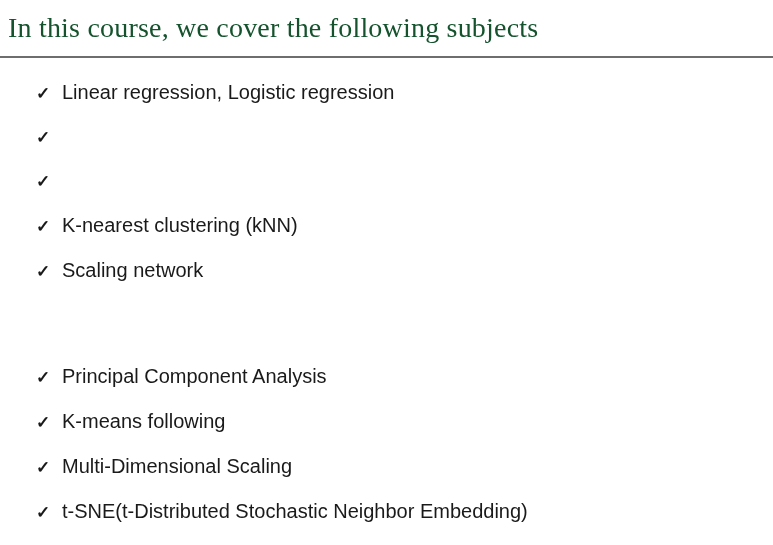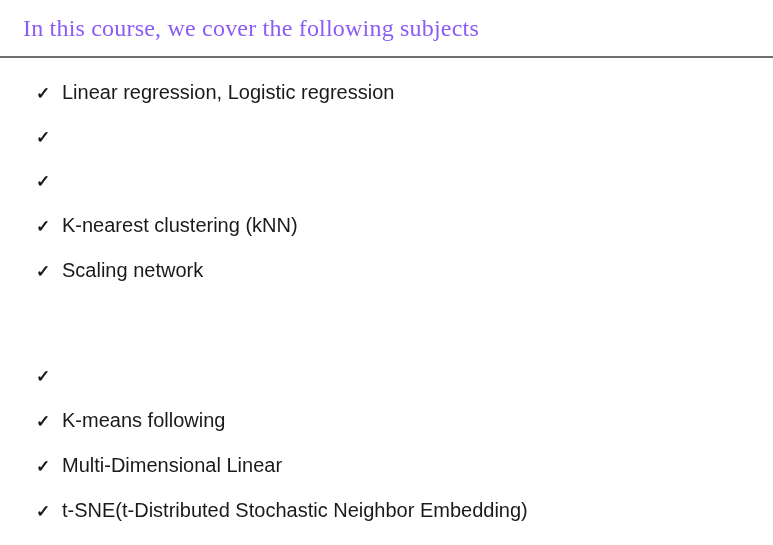--- a/index.html
+++ b/index.html
@@ -12,24 +12,24 @@
   }
   .slide {
     position: relative;
     width: 773px;
     height: 545px;
     background: #ffffff;
     box-sizing: border-box;
   }
   .slide-title {
     font-family: "Liberation Serif", serif;
-    font-size: 24px;
+    font-size: 28px;
     line-height: 40px;
-    color: #8b5cf6;
-    padding: 8px 0 0 23px;
+    color: #14532d;
+    padding: 8px 0 0 8px;
     white-space: nowrap;
     letter-spacing: 0.2px;
   }
   .title-rule {
     border: none;
     border-top: 2px solid #6e6e6e;
     margin: 8px 0 0 0;
     width: 773px;
     height: 0;
   }
@@ -94,28 +94,29 @@
         <span class="item-label">Scaling network</span>
       </div>
       </div>
 
     <div class="group-spacer"></div>
 
     <div>
 
     <div class="check-item">
         <span class="check-mark">✓</span>
+        <span class="item-label">Principal Component Analysis</span>
       </div>
         <div class="check-item">
         <span class="check-mark">✓</span>
         <span class="item-label">K-means following</span>
       </div>
         <div class="check-item">
         <span class="check-mark">✓</span>
-        <span class="item-label">Multi-Dimensional Linear</span>
+        <span class="item-label">Multi-Dimensional Scaling</span>
       </div>
         <div class="check-item">
         <span class="check-mark">✓</span>
         <span class="item-label">t-SNE(t-Distributed Stochastic Neighbor Embedding)</span>
       </div>
       </div>
 
   </div>
 </div>
 

